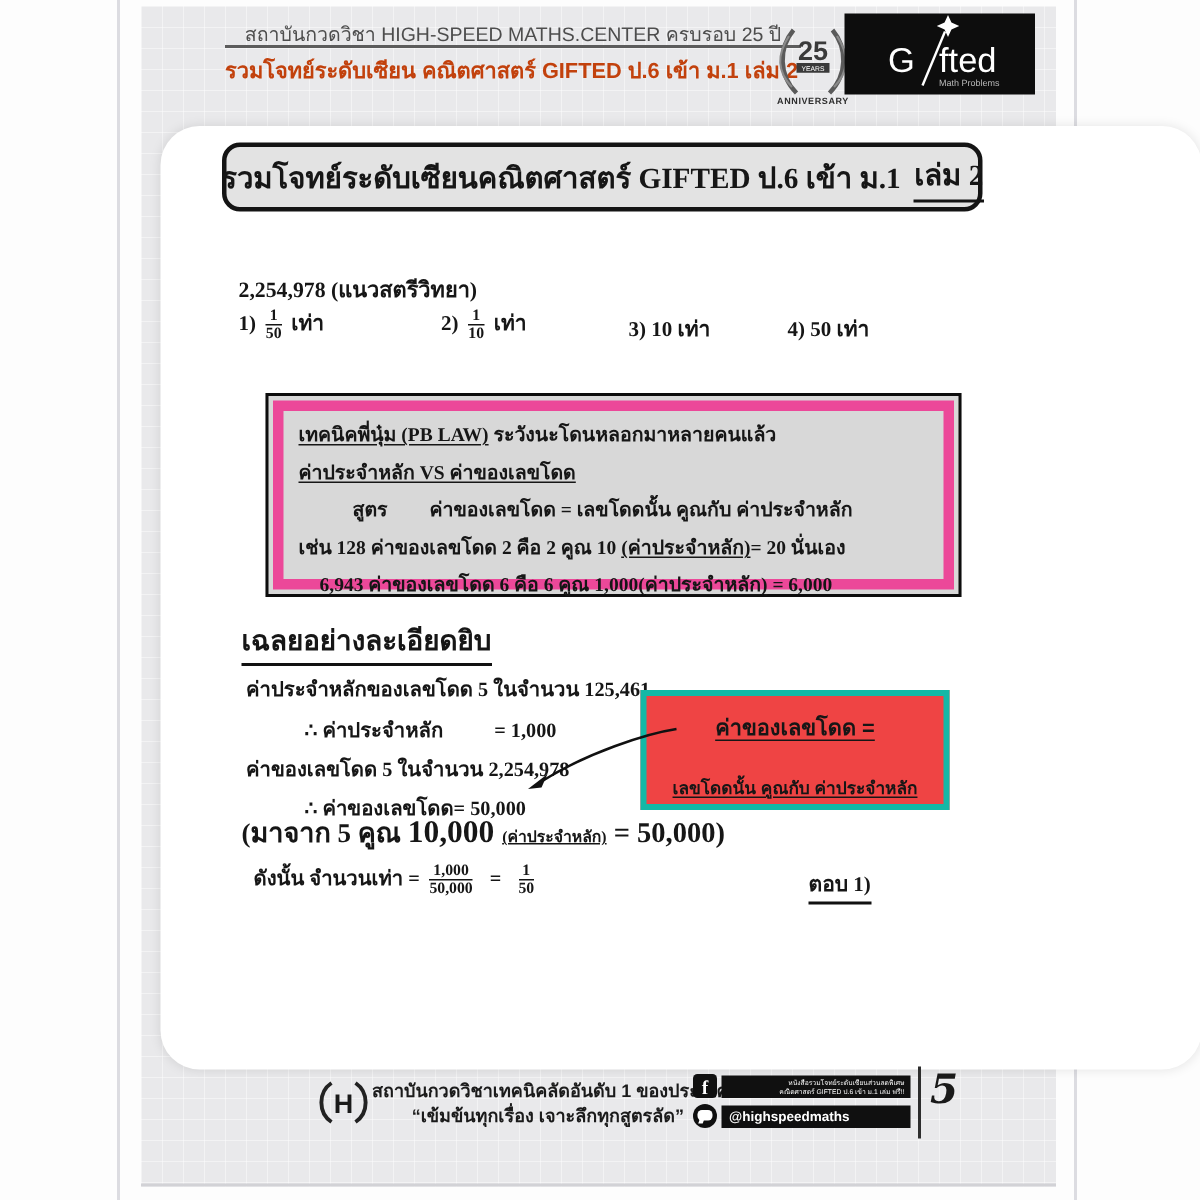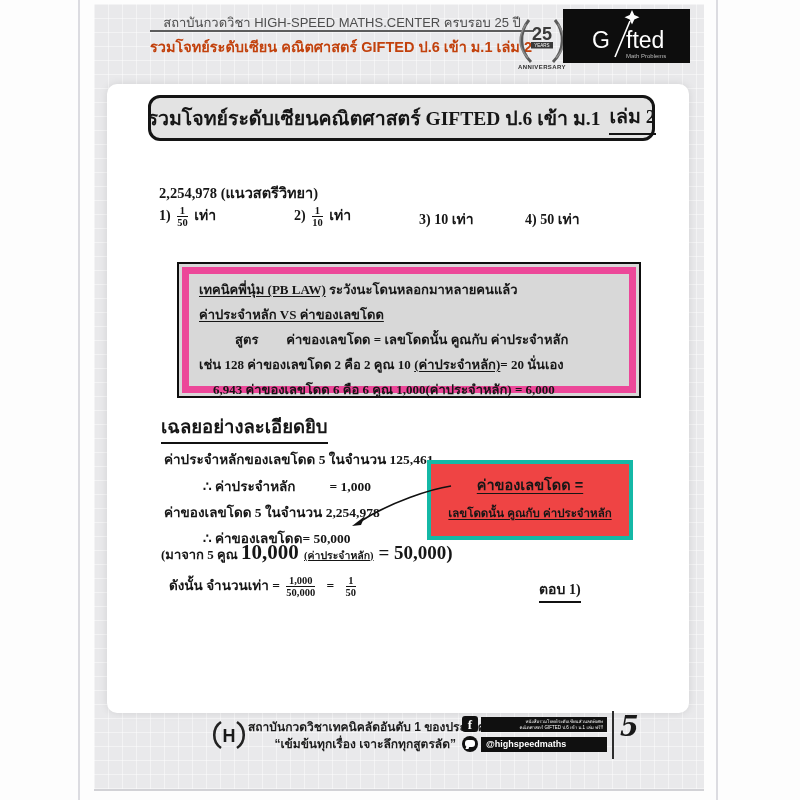--- a/index.html
+++ b/index.html
@@ -24,22 +24,22 @@
   
   .hdr1{ position:absolute; left:152px; top:12px; width:380px; text-align:center;
     font-family:"Liberation Sans", sans-serif; font-size:13px; color:#4d4d4d; }
   .hdr-rule{ position:absolute; left:150px; top:30px; width:384px; border-top:2px solid #5c5c5c; }
   .hdr2{ position:absolute; left:146px; top:35px; width:390px; text-align:center;
     font-family:"Liberation Sans", sans-serif; font-weight:700; font-size:14.5px; color:#c2410c; }
   .badge{ position:absolute; left:514px; top:8px; width:56px; height:66px; }
   .glogo{ position:absolute; left:563px; top:9px; width:127px; height:54px; background:#0d0d0d; }
 
   
-  .card{ position:absolute; left:107px; top:84px; width:582px; height:629px;
-    background:#ffffff; border-radius:10px; box-shadow:0 0 8px rgba(0,0,0,.10); }
+  .card{ position:absolute; left:107px; top:84px; width:694px; height:629px;
+    background:#ffffff; border-radius:26px; box-shadow:0 0 8px rgba(0,0,0,.10); }
 
   .tbox{ position:absolute; left:41px; top:11px; width:507px; height:46px;
     background:#e3e3e3; border:3px solid #141414; border-radius:12px;
     display:flex; align-items:center; justify-content:center;
     font-weight:700; font-size:19.5px; white-space:nowrap; }
   .tbox .vol{ margin-left:9px; border-bottom:2px solid #141414; padding-bottom:1px; }
 
   .q1{ position:absolute; left:52px; top:70px; width:512px; font-size:14.5px; font-weight:700; }
   .q2{ position:absolute; left:52px; top:97px; font-size:14.5px; font-weight:700; }
 
@@ -62,27 +62,27 @@
   .sline{ position:absolute; font-size:13.5px; font-weight:700; white-space:nowrap; }
   .s1{ left:57px; top:364px; } .s2{ left:96px; top:391px; }
   .s3{ left:57px; top:417px; } .s4{ left:96px; top:443px; }
   .s2 .val{ margin-left:34px; } .s4 .val{ margin-left:0; }
 
   .sidebox{ position:absolute; left:320px; top:376px; width:206px; height:80px;
     border:4px solid #14b8a6; background:#ef4444; text-align:center;
     font-family:"Liberation Sans", sans-serif; }
   .sidebox .t{ margin-top:9px; font-size:14.5px; font-weight:700;
     text-decoration:underline; text-underline-offset:3px; }
-  .sidebox .b{ margin-top:8px; font-size:11.5px; font-weight:700;
+  .sidebox .b{ margin-top:20px; font-size:11.5px; font-weight:700;
     text-decoration:underline; text-underline-offset:2px; }
 
   .arrow{ position:absolute; left:238px; top:396px; }
 
   .derive{ position:absolute; left:54px; top:456px; white-space:nowrap; }
-  .derive .d1{ font-size:13px; font-weight:700; }
+  .derive .d1{ font-size:18px; font-weight:700; }
   .derive .d2{ font-size:21px; font-weight:700; }
   .derive .d3{ font-size:10.5px; font-weight:700; text-decoration:underline; }
   .derive .d4{ font-size:19px; font-weight:700; }
 
   .concl{ position:absolute; left:62px; top:490px; font-size:13.5px; font-weight:700; white-space:nowrap; }
   .concl .frac{ font-size:10.5px; } .concl .eq{ margin:0 5px; }
   .answer{ position:absolute; left:432px; top:494px; font-size:14px; font-weight:700;
     border-bottom:2px solid #111; padding-bottom:1px; }
 
   

